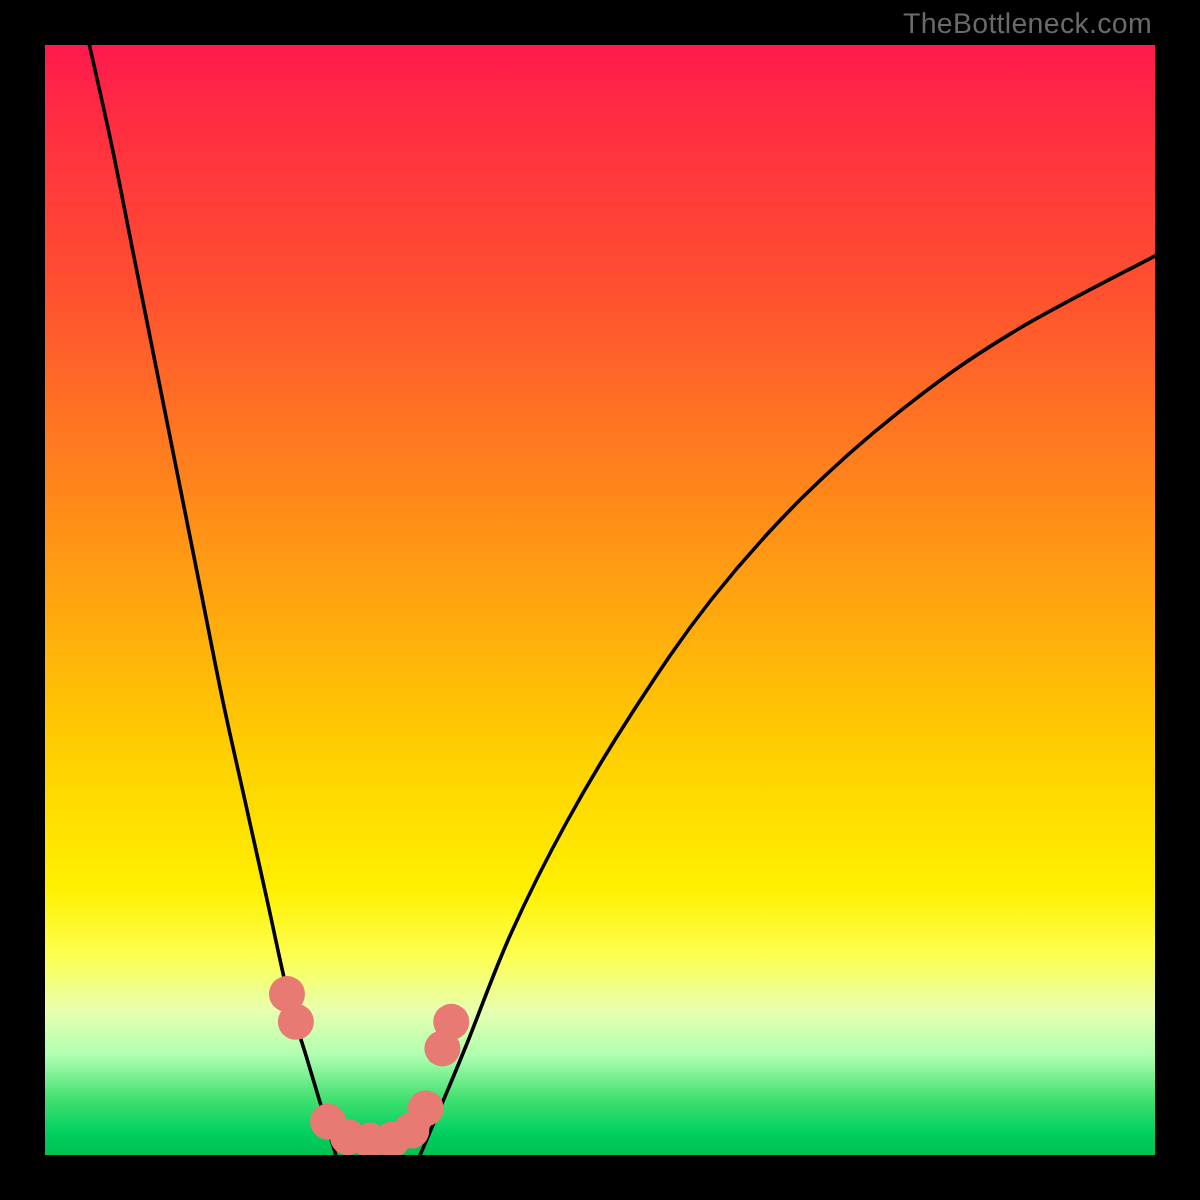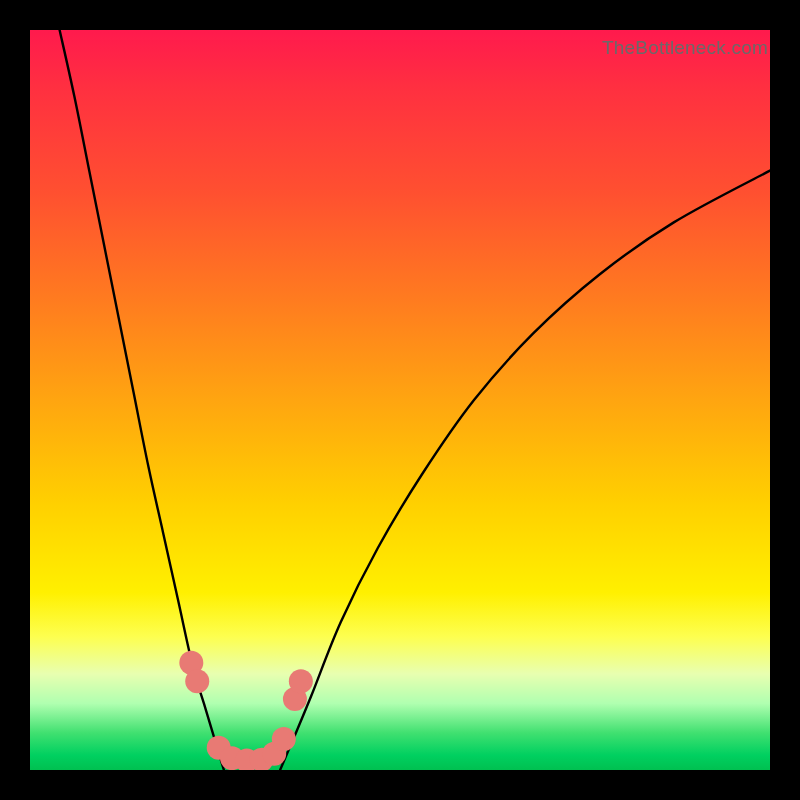--- a/index.html
+++ b/index.html
@@ -44,21 +44,20 @@
     inset: 0;
   }
   .watermark {
     position: absolute;
     top: 6px;
     right: 32px;
     color: #6a6a6a;
     font-size: 19px;
     font-weight: 500;
     letter-spacing: 0.2px;
-    margin-top: 31px;
   }
 </style>
 </head>
 <body>
 
 <div class="frame">
   <div class="gradient"></div>
   <svg class="svg-layer" viewBox="0 0 740 740" preserveAspectRatio="none">
     <g id="curves">
         <path d="M 29.6,0 C 32.264,11.988000000000003 39.071999999999996,41.292000000000044 44.4,66.60000000000002 C 49.728,91.908 53.872,113.95999999999991 59.2,140.5999999999999 C 64.528,167.2399999999999 68.672,187.96 74,214.60000000000002 C 79.328,241.24000000000004 83.472,261.96000000000004 88.8,288.6 C 94.128,315.24 98.272,335.96 103.60000000000001,362.59999999999997 C 108.92800000000001,389.23999999999995 113.072,411.29200000000003 118.4,436.6 C 123.72800000000001,461.908 127.87199999999999,479.224 133.2,503.2 C 138.528,527.1759999999999 142.672,545.824 148,569.8 C 153.328,593.776 158.138,617.752 162.8,636.4 C 167.46200000000002,655.048 169.90399999999997,660.0799999999999 173.89999999999998,673.4 C 177.896,686.72 181.40359999999998,698.4119999999999 185,710.4 C 188.59640000000002,722.388 192.2816,734.672 193.88,740" fill="none" stroke="#000" stroke-width="2.4" stroke-linecap="round"></path>

